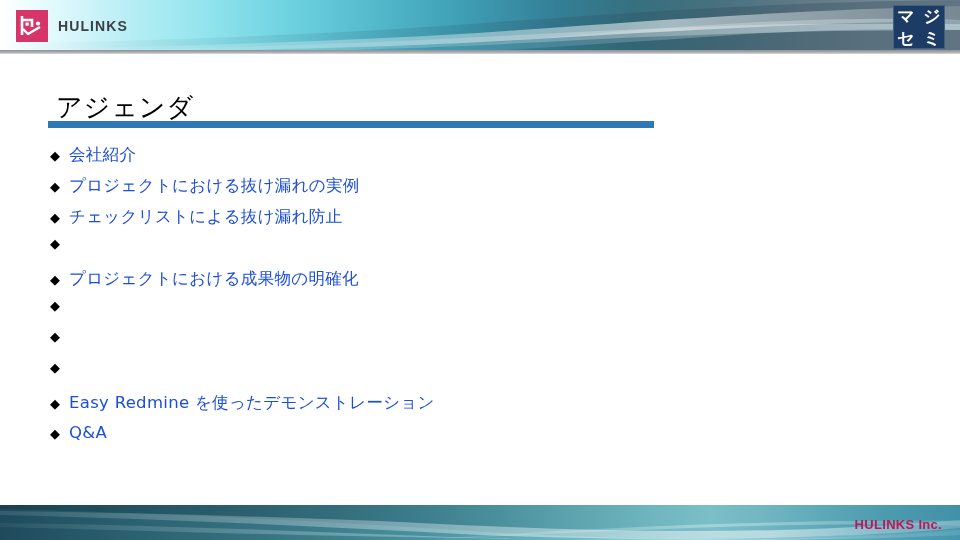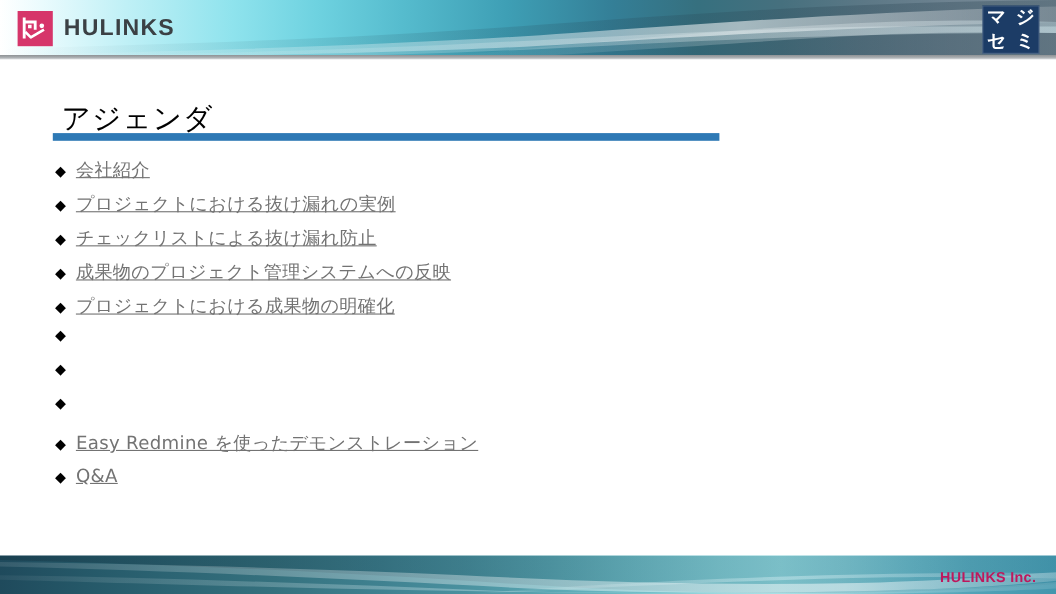--- a/index.html
+++ b/index.html
@@ -54,21 +54,21 @@
     gap: 10px;
   }
   .logo-mark {
     width: 32px; height: 32px;
     background: #d6356a;
     position: relative;
     flex: 0 0 auto;
   }
   .logo-mark svg { display: block; }
   .logo-word {
-    font-size: 21px;
+    font-size: 14px;
     font-weight: bold;
     letter-spacing: 1.1px;
     color: #3b4044;
     white-space: nowrap;
   }
 
   
   .majisemi {
     position: absolute;
     left: 893px; top: 5px;
@@ -120,25 +120,24 @@
   }
   .agenda-bullet {
     color: #000000;
     font-size: 13px;
     line-height: 1;
     flex: 0 0 auto;
     font-family: "DejaVu Sans", sans-serif;
   }
   .agenda-text {
     font-size: 16.5px;
-    color: #737373;
+    color: #1d4ed8;
     letter-spacing: 0.3px;
     white-space: nowrap;
     font-family: "DejaVu Sans", sans-serif;
-    text-decoration: underline;
   }
 
   
   .footer {
     position: absolute;
     left: 0; top: 505px;
     width: 960px; height: 35px;
     overflow: hidden;
     background: linear-gradient(to right,
         #1f4a5c 0%,
@@ -229,21 +228,20 @@
   <div class="agenda-item">
     <span class="agenda-bullet">◆</span>
     <span class="agenda-text">プロジェクトにおける抜け漏れの実例</span>
   </div>
   <div class="agenda-item">
     <span class="agenda-bullet">◆</span>
     <span class="agenda-text">チェックリストによる抜け漏れ防止</span>
   </div>
   <div class="agenda-item">
     <span class="agenda-bullet">◆</span>
-    <span class="agenda-text">成果物のプロジェクト管理システムへの反映</span>
   </div>
   <div class="agenda-item">
     <span class="agenda-bullet">◆</span>
     <span class="agenda-text">プロジェクトにおける成果物の明確化</span>
   </div>
   <div class="agenda-item">
     <span class="agenda-bullet">◆</span>
   </div>
   <div class="agenda-item">
     <span class="agenda-bullet">◆</span>

